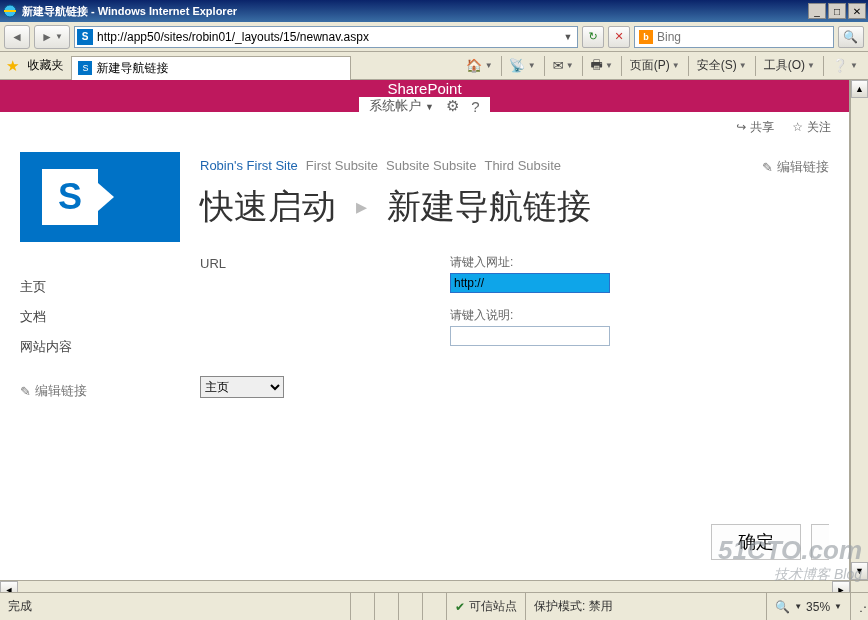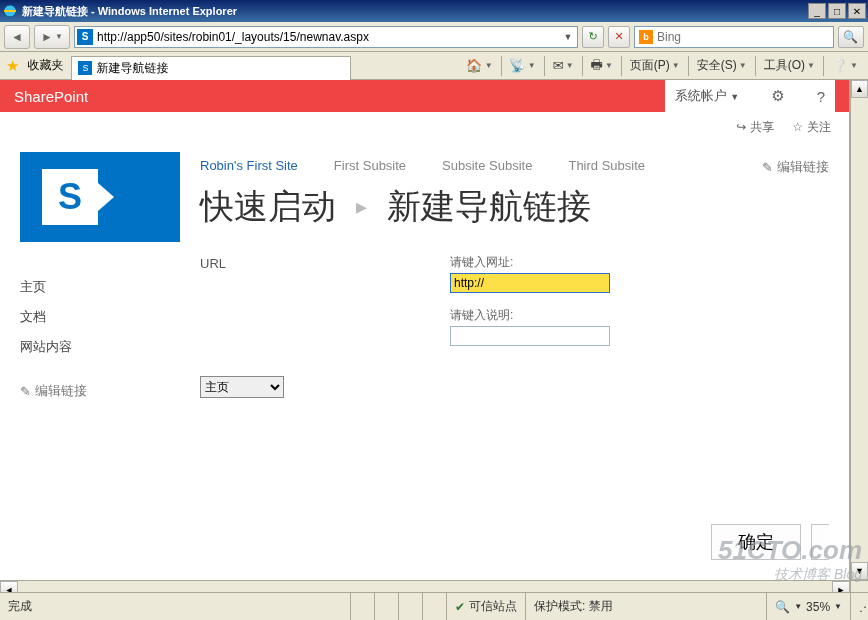--- a/index.html
+++ b/index.html
@@ -41,56 +41,56 @@
     .content { position: absolute; top: 80px; left: 0; right: 18px; bottom: 40px; background:#fff; overflow: hidden; border-right: 1px solid #aca899; }
     .vscroll { position:absolute; top: 80px; right:0; bottom:40px; width:18px; background:#ece9d8; border-left:1px solid #aca899; display:flex; flex-direction:column; }
     .vscroll .arr { height:18px; background: linear-gradient(#fdfdfd,#dedcd2); border:1px solid #b0b0b0; font-size:9px; display:flex; align-items:center; justify-content:center; cursor:pointer;}
     .vscroll .track { flex:1; background:#ece9d8; }
     .hscroll { position:absolute; left:0; right:18px; bottom:22px; height:18px; background:#ece9d8; border-top:1px solid #aca899; display:flex; }
     .hscroll .arr { width:18px; background: linear-gradient(#fdfdfd,#dedcd2); border:1px solid #b0b0b0; font-size:9px; display:flex; align-items:center; justify-content:center; cursor:pointer;}
     .hscroll .track { flex:1; }
     .scroll-corner { position:absolute; right:0; bottom:22px; width:18px; height:18px; background:#ece9d8; border-left:1px solid #aca899; border-top:1px solid #aca899; }
 
     
-    .sp-ribbon { height: 32px; background: #ef4444; color:#d7e9f7; display:flex; align-items:center; padding: 0 14px; font-size: 13px; }
+    .sp-ribbon { height: 32px; background: #be185d; color:#d7e9f7; display:flex; align-items:center; padding: 0 14px; font-size: 13px; flex-direction: column; }
     .sp-brand { color:#fff; font-size: 15px; font-weight: 500; flex: 1; }
     .sp-nav { display:flex; gap: 18px; margin-right: 18px; }
     .sp-nav span { cursor:pointer; }
     .sp-nav span.active { color:#fff; border-bottom: 1px dotted #fff; }
-    .sp-user { background:#fff; color:#555; height: 100%; display:flex; align-items:center; padding: 0 10px; gap: 32px; }
+    .sp-user { background:#fff; color:#555; height: 100%; display:flex; align-items:center; padding: 0 10px; gap: 12px; }
     .sp-user .dd { font-size: 9px; }
     .sp-gear, .sp-help { font-size: 15px; color:#666; cursor:pointer; }
 
     .sp-share { height: 30px; display:flex; justify-content:flex-end; align-items:center; gap: 18px; padding: 0 18px; font-size: 12px; color:#666; border-bottom: 0; }
     .sp-share span { display:flex; align-items:center; gap:4px; cursor:pointer; }
 
     
     .sp-body { display:flex; padding: 10px 20px 0 20px; }
     .sp-left { width: 180px; }
     .sp-logo { width: 160px; height: 90px; background:#0072c6; display:flex; align-items:center; margin-bottom: 30px; }
     .sp-logo-inner { width:56px; height:56px; background:#fff; margin-left: 22px; display:flex; align-items:center; justify-content:center; color:#0072c6; font-size: 36px; font-weight: bold; position:relative; }
     .sp-logo-inner::after { content:""; position:absolute; right:-16px; top: 14px; border-left: 16px solid #fff; border-top: 14px solid transparent; border-bottom: 14px solid transparent; }
     .sp-leftnav { font-size: 13px; color:#444; }
     .sp-leftnav div { padding: 6px 0; cursor:pointer; }
     .sp-leftnav .edit { color:#777; display:flex; align-items:center; gap:4px; margin-top: 14px; }
 
     .sp-main { flex:1; }
-    .sp-crumbs { display:flex; gap: 36px; font-size: 13px; color:#888; padding: 6px 0 2px 0; }
+    .sp-crumbs { display:flex; gap: 8px; font-size: 13px; color:#888; padding: 6px 0 2px 0; }
     .sp-crumbs a { color:#1e66b0; text-decoration:none; cursor:pointer; }
     .sp-crumbs .editlinks { margin-left:auto; color:#777; display:flex; gap:4px; align-items:center; cursor:pointer; }
     .sp-title { font-size: 34px; color:#333; font-weight: 300; padding: 6px 0 24px 0; display:flex; align-items:center; gap:20px; }
     .sp-title .sep { color:#bbb; font-size: 22px; }
 
     .sp-form { display:flex; font-size: 13px; color:#555; }
     .sp-form-label { width: 250px; padding-top: 2px; }
     .sp-form-fields { flex:1; }
     .sp-field { margin-bottom: 14px; }
     .sp-field label { display:block; font-size: 12px; color:#666; margin-bottom: 2px; }
     .sp-field input[type=text] { width: 160px; height: 20px; border:1px solid #a3b7cc; padding: 0 3px; font-size:12px; }
-    .sp-field input.hl { border:1px solid #2a6fc9; background:#fde047; }
+    .sp-field input.hl { border:1px solid #2a6fc9; background:#0ea5e9; }
     .sp-field select { width: 84px; height: 22px; border:1px solid #888; font-size:12px; background:#efefef; }
 
     .sp-buttons { position:absolute; right: 20px; bottom: 20px; display:flex; gap:10px; }
     .sp-btn { min-width: 90px; height: 36px; border:1px solid #c4c4c4; background:#fdfdfd; font-size:18px; display:flex; align-items:center; justify-content:center; cursor:pointer; }
 
     
     .watermark { position:absolute; right:6px; bottom:36px; font-family: Georgia, serif; color:#9aa0a6; opacity:0.65; font-style:italic; text-align:right; pointer-events:none; }
     .watermark .l1 { font-size: 26px; font-weight:bold; }
     .watermark .l2 { font-size: 14px; }
 

